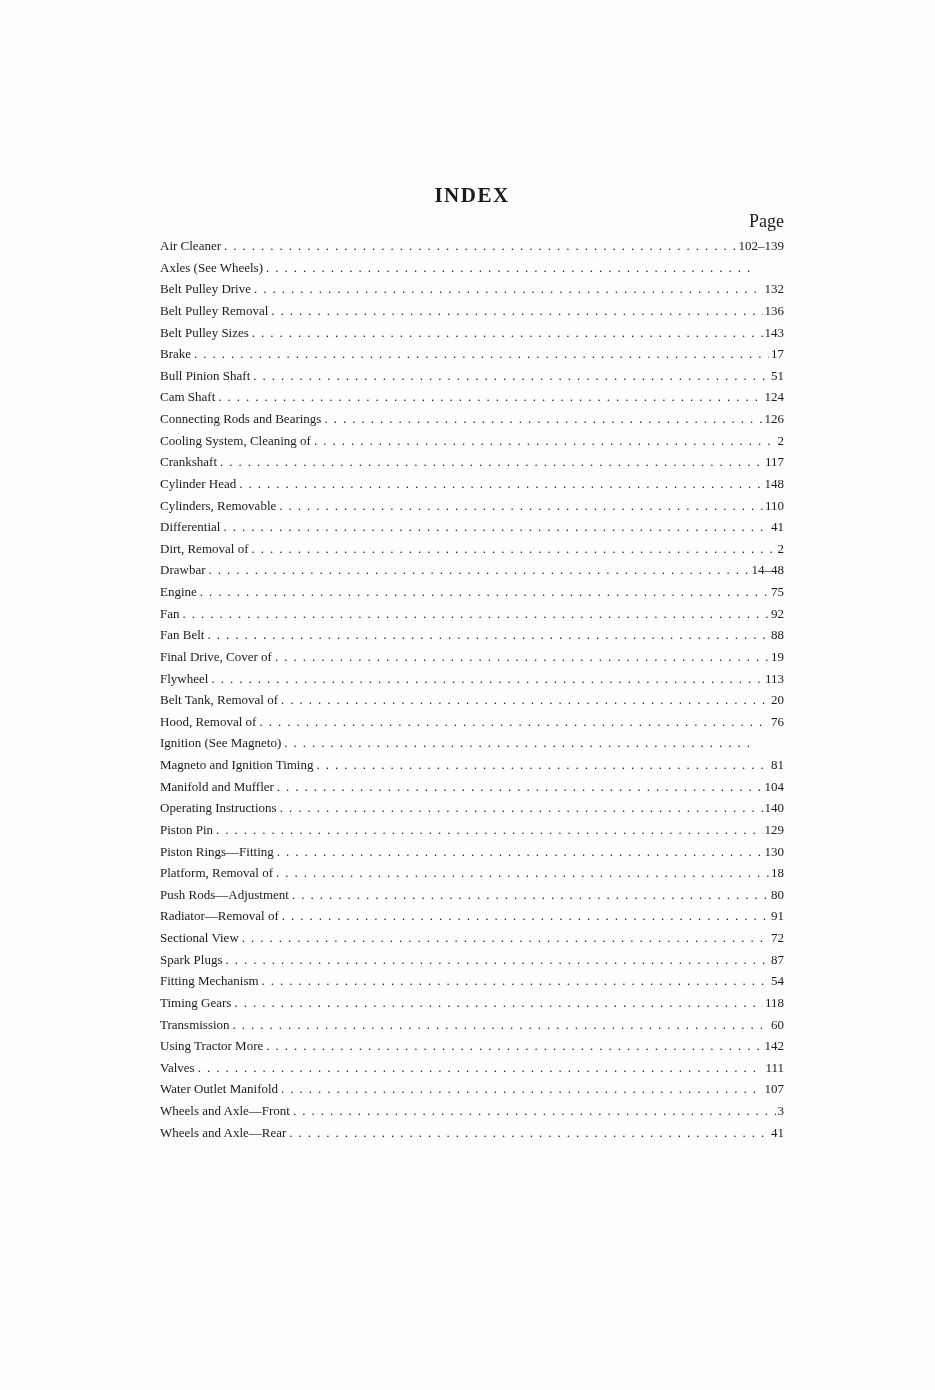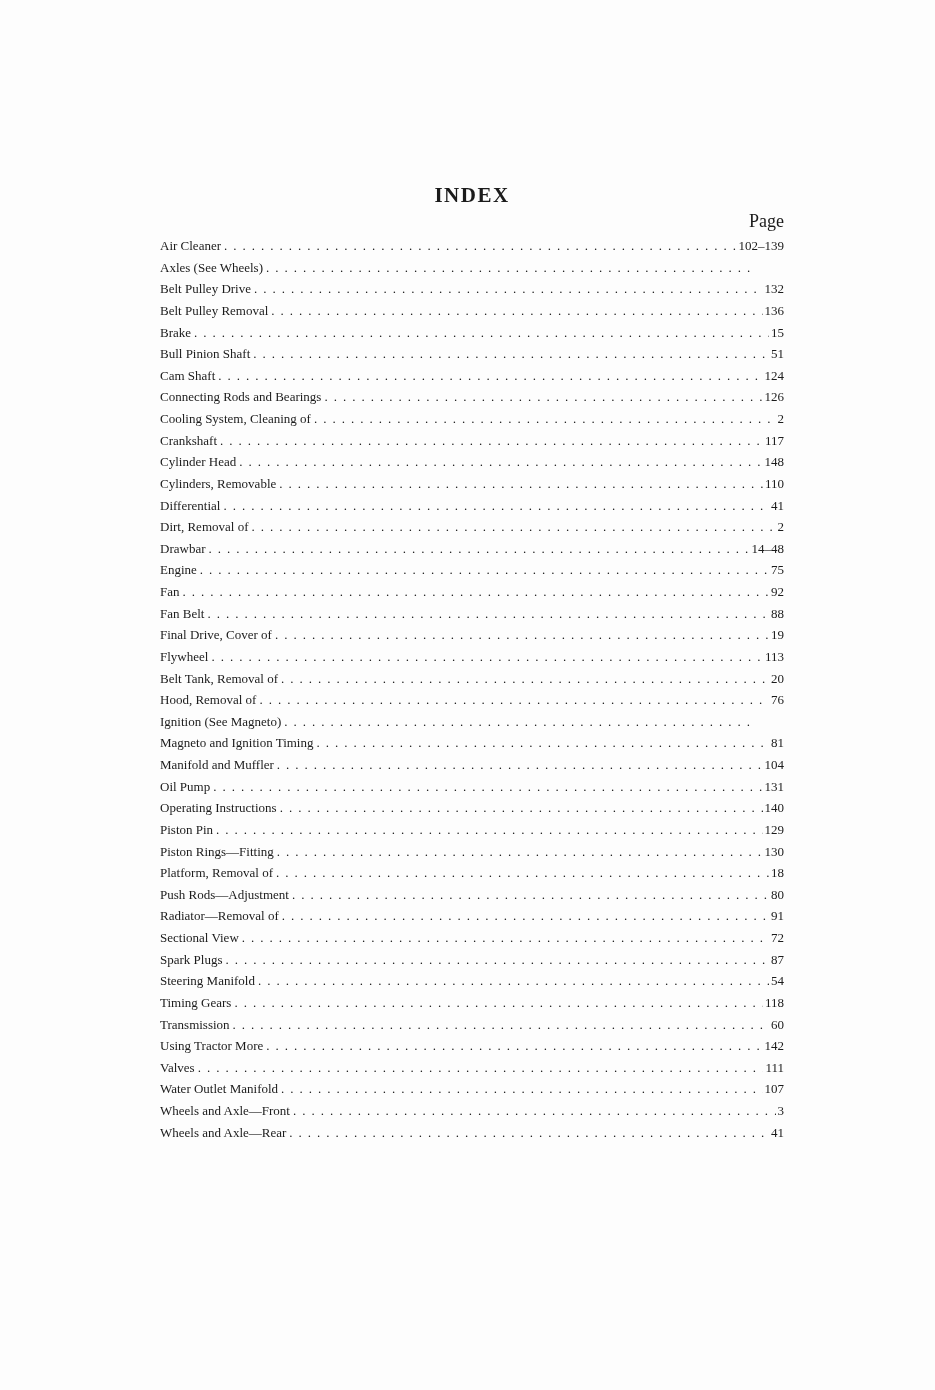--- a/index.html
+++ b/index.html
@@ -96,25 +96,30 @@
           <span class="dots"></span>
           <span class="page-num">132</span>
         </div>
 
         <div class="row">
           <span class="label">Belt Pulley Removal</span>
           <span class="dots"></span>
           <span class="page-num">136</span>
         </div>
 
+        <div class="row">
+          <span class="label">Belt Pulley Sizes</span>
+          <span class="dots"></span>
+          <span class="page-num">143</span>
+        </div>
 
         <div class="row">
           <span class="label">Brake</span>
           <span class="dots"></span>
-          <span class="page-num">15</span>
+          <span class="page-num">17</span>
         </div>
 
         <div class="row">
           <span class="label">Bull Pinion Shaft</span>
           <span class="dots"></span>
           <span class="page-num">51</span>
         </div>
 
         <div class="row">
           <span class="label">Cam Shaft</span>
@@ -226,25 +231,20 @@
           <span class="dots"></span>
           <span class="page-num">81</span>
         </div>
 
         <div class="row">
           <span class="label">Manifold and Muffler</span>
           <span class="dots"></span>
           <span class="page-num">104</span>
         </div>
 
-        <div class="row">
-          <span class="label">Oil Pump</span>
-          <span class="dots"></span>
-          <span class="page-num">131</span>
-        </div>
 
         <div class="row">
           <span class="label">Operating Instructions</span>
           <span class="dots"></span>
           <span class="page-num">140</span>
         </div>
 
         <div class="row">
           <span class="label">Piston Pin</span>
           <span class="dots"></span>
@@ -281,21 +281,21 @@
           <span class="page-num">72</span>
         </div>
 
         <div class="row">
           <span class="label">Spark Plugs</span>
           <span class="dots"></span>
           <span class="page-num">87</span>
         </div>
 
         <div class="row">
-          <span class="label">Steering Manifold</span>
+          <span class="label">Fitting Mechanism</span>
           <span class="dots"></span>
           <span class="page-num">54</span>
         </div>
 
         <div class="row">
           <span class="label">Timing Gears</span>
           <span class="dots"></span>
           <span class="page-num">118</span>
         </div>
 

